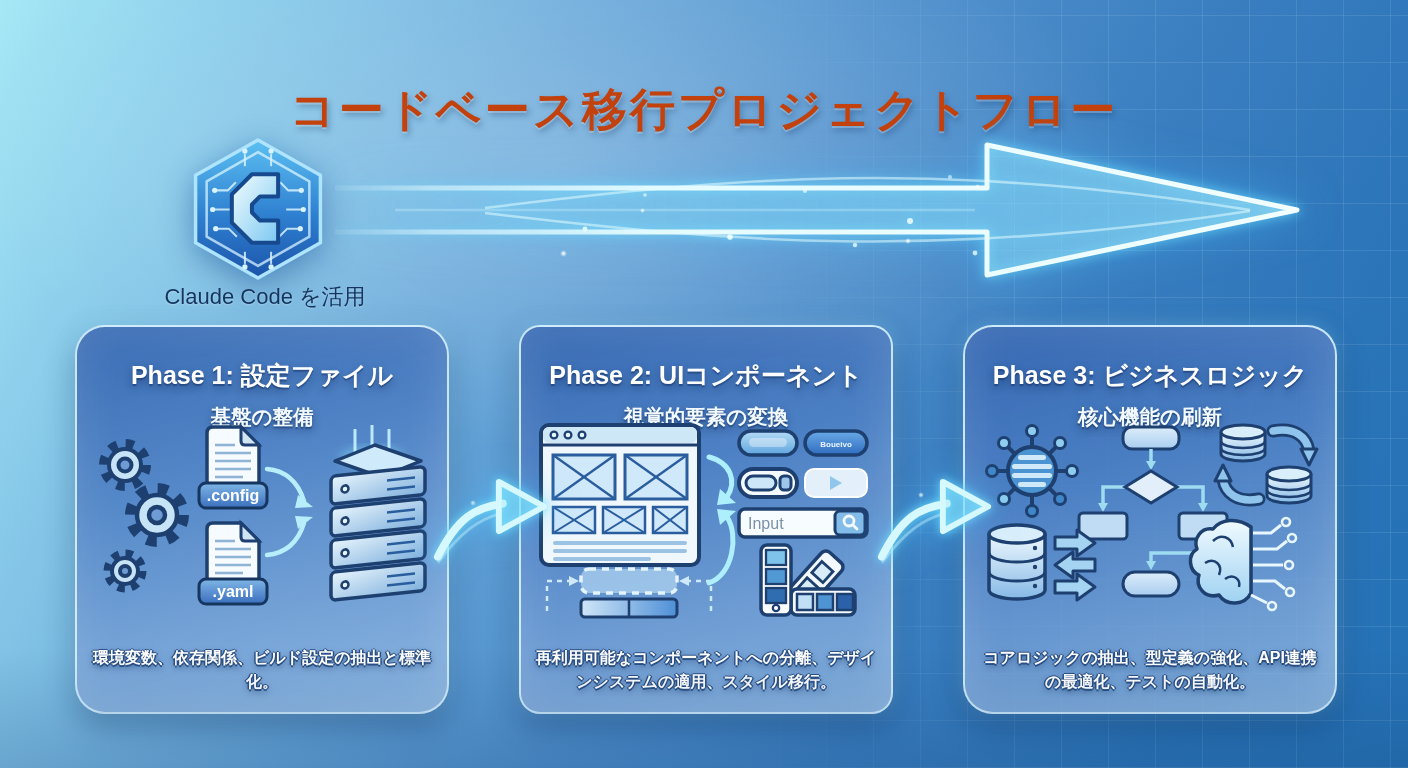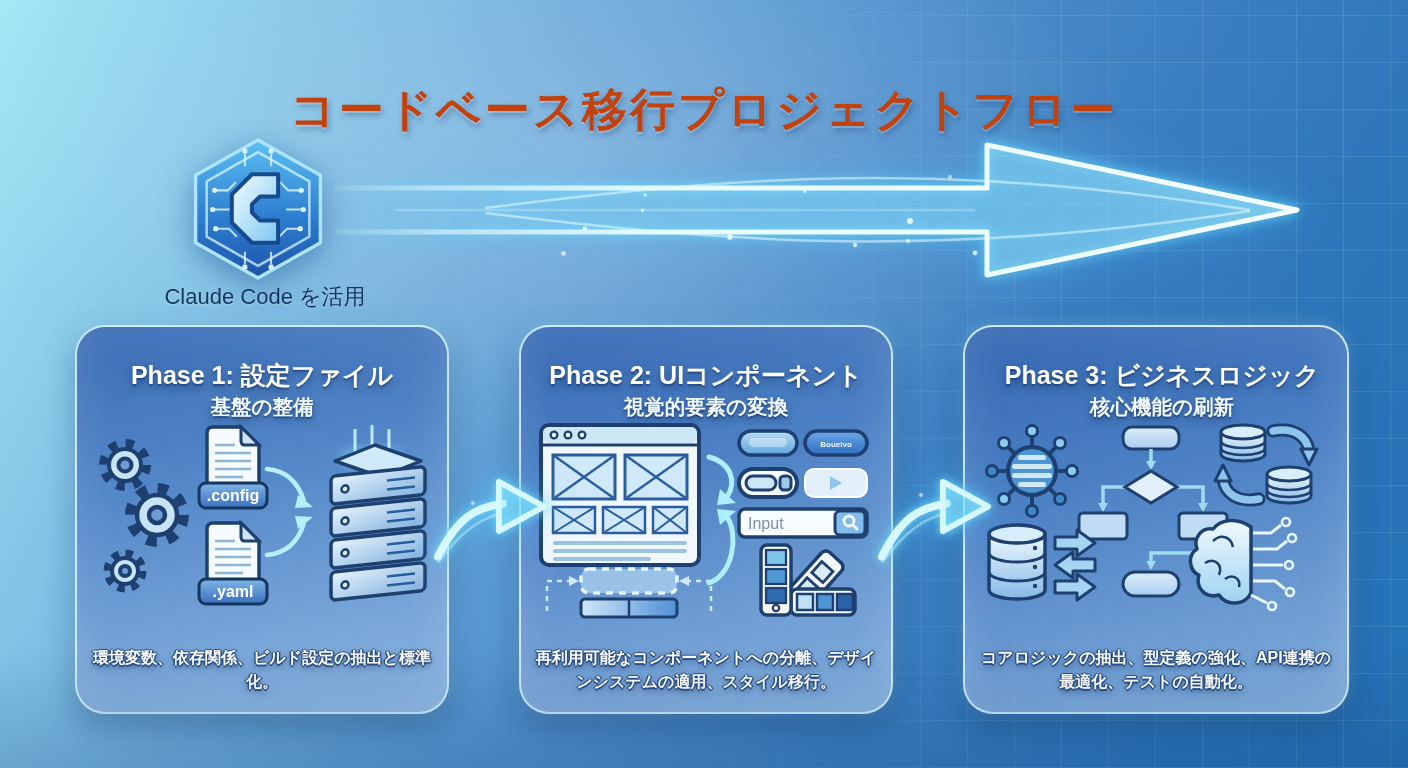--- a/index.html
+++ b/index.html
@@ -32,27 +32,27 @@
     font-size:22px;font-weight:normal;color:#14355f;text-shadow:0 1px 2px rgba(255,255,255,.3);
   }
   .flow-arrow-svg{position:absolute;left:335px;top:133px;width:980px;height:155px;
     filter:drop-shadow(0 0 6px rgba(110,225,255,.9)) drop-shadow(0 0 20px rgba(70,190,255,.55));}
   .card{
     position:absolute;top:325px;width:370px;height:385px;border-radius:30px;
     background:linear-gradient(165deg, rgba(52,101,176,.94) 0%, rgba(78,128,196,.88) 38%, rgba(124,165,216,.82) 75%, rgba(150,188,228,.8) 100%);
     border:2px solid rgba(216,243,255,.9);
     box-shadow:0 12px 30px rgba(10,40,90,.35), 0 0 18px rgba(160,230,255,.35), inset 0 0 46px rgba(255,255,255,.14);
   }
-  .card-1{left:75px;} .card-2{left:519px;} .card-3{left:963px;padding-left:12px;}
+  .card-1{left:75px;} .card-2{left:519px;border-radius:21px;} .card-3{left:963px;}
   .card-header{
     margin-top:32px;text-align:center;color:#ffffff;font-size:25px;font-weight:bold;
     text-shadow:0 2px 1px rgba(20,50,100,.5), 0 4px 8px rgba(10,35,80,.45);
   }
   .card-sub{
-    margin-top:1px;text-align:center;color:#f3faff;font-size:20.5px;font-weight:bold;
+    margin-top:11px;text-align:center;color:#f3faff;font-size:20.5px;font-weight:bold;
     text-shadow:0 2px 1px rgba(20,50,100,.5), 0 4px 8px rgba(10,35,80,.45);
   }
   .icon-svg{position:absolute;left:8px;top:96px;width:354px;height:198px;overflow:visible;}
   .card-desc{
     position:absolute;left:14px;right:14px;bottom:18px;text-align:center;
     color:#ffffff;font-size:16px;font-weight:bold;line-height:1.5;
     text-shadow:-1.5px 0 #2a4f85, 1.5px 0 #2a4f85, 0 -1.5px #2a4f85, 0 1.5px #2a4f85, 0 3px 6px rgba(8,30,70,.55);
   }
   .phase-arrow-svg{position:absolute;width:118px;height:124px;
     filter:drop-shadow(0 0 5px rgba(110,225,255,.95)) drop-shadow(0 0 16px rgba(70,190,255,.6));}

